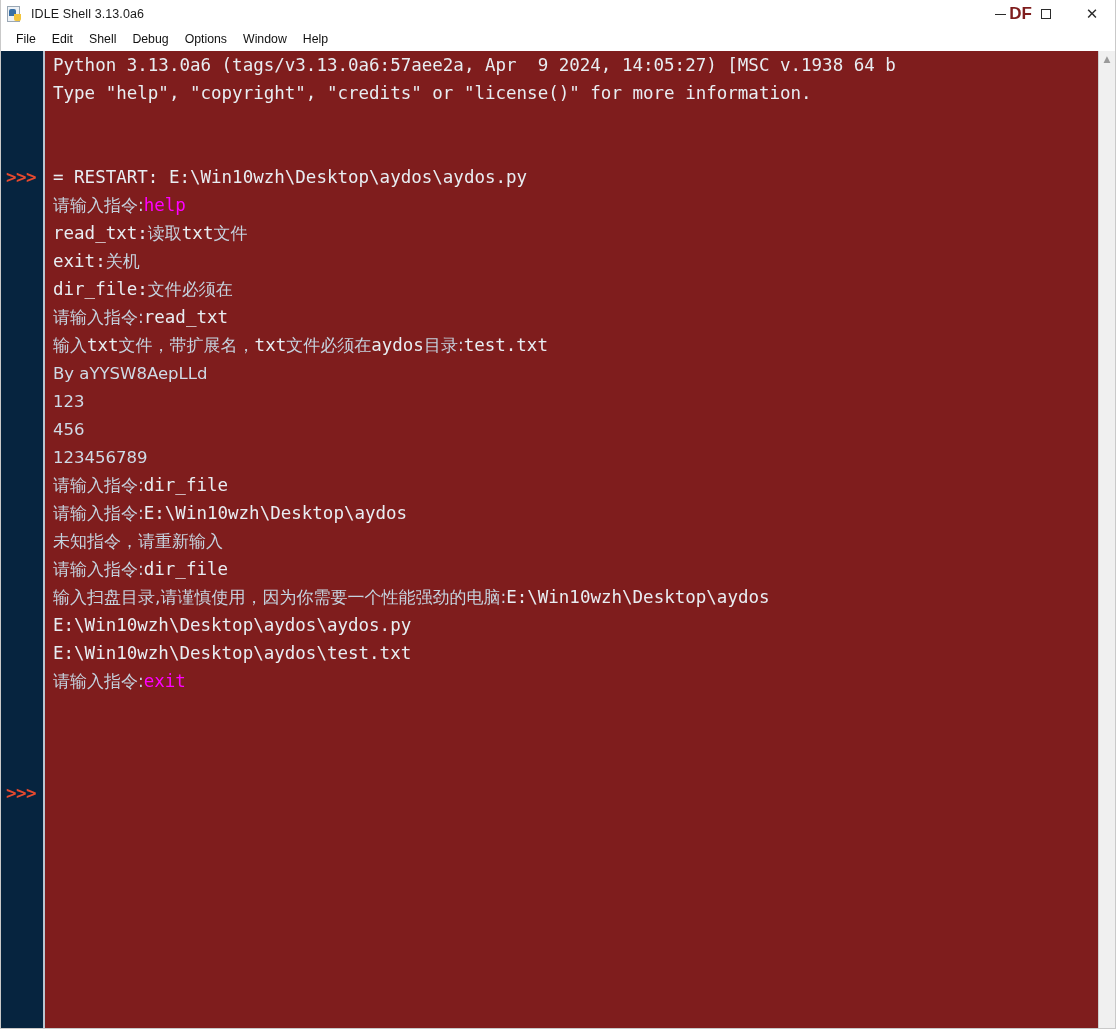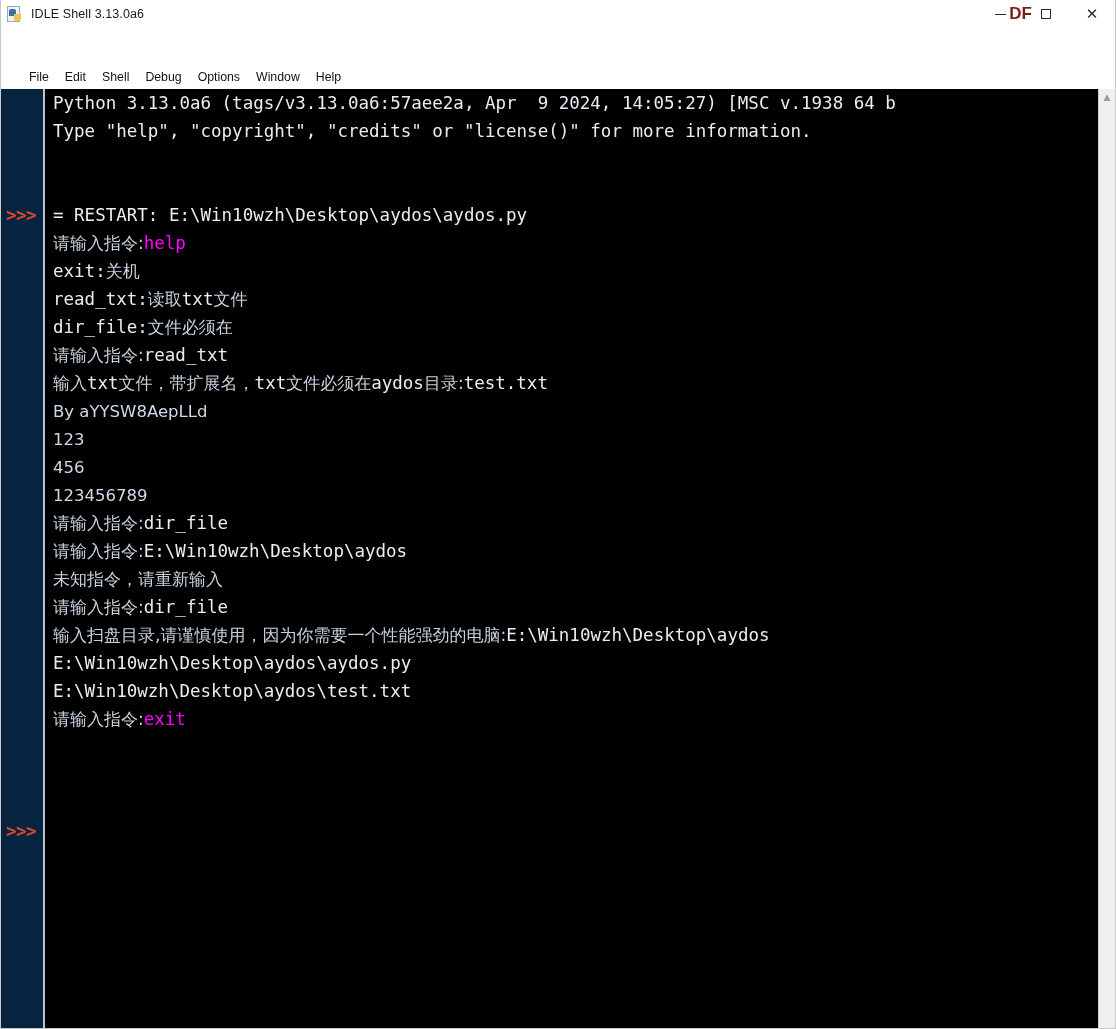--- a/index.html
+++ b/index.html
@@ -119,23 +119,22 @@
     letter-spacing: 0px;
     font-family: "Liberation Sans", sans-serif;
   }
 
   
   .menubar {
     height: 23px;
     background: #ffffff;
     display: flex;
     align-items: center;
-    padding-left: 20px;
-    box-sizing: border-box;
-    margin-top: 38px;
+    padding-left: 7px;
+    box-sizing: border-box;
   }
   .menu-item {
     font-size: 12.3px;
     color: #111111;
     padding: 1px 8px 2px 8px;
     white-space: nowrap;
   }
 
   
   .shell-wrap {
@@ -165,21 +164,21 @@
     font-family: "DejaVu Sans Mono", monospace;
     font-size: 17.5px;
     font-weight: bold;
     letter-spacing: -0.5px;
     line-height: 28px;
   }
 
   .console {
     flex: 1 1 auto;
     position: relative;
-    background: #000000;
+    background: #7f1d1d;
     overflow: hidden;
     padding-left: 8px;
     box-sizing: border-box;
   }
   .line {
     height: 28px;
     line-height: 28px;
     white-space: pre;
     font-family: "DejaVu Sans Mono", monospace;
     font-size: 17.5px;
@@ -260,22 +259,22 @@
         </div>
       <div class="gutter-sep"></div>
     </div>
     <div class="console" id="console">
         <div class="line"><span class="mono">Python 3.13.0a6 (tags/v3.13.0a6:57aee2a, Apr  9 2024, 14:05:27) [MSC v.1938 64 b</span></div>
         <div class="line"><span class="mono">Type "help", "copyright", "credits" or "license()" for more information.</span></div>
         <div class="line">&nbsp;</div>
         <div class="line">&nbsp;</div>
         <div class="line"><span class="mono">= RESTART: E:\Win10wzh\Desktop\aydos\aydos.py</span></div>
         <div class="line"><span class="cn">请输入指令:</span><span class="magenta">help</span></div>
+        <div class="line"><span class="mono">read_txt:</span><span class="cn">读取</span><span class="mono">txt</span><span class="cn">文件</span></div>
         <div class="line"><span class="mono">exit:</span><span class="cn">关机</span></div>
-        <div class="line"><span class="mono">read_txt:</span><span class="cn">读取</span><span class="mono">txt</span><span class="cn">文件</span></div>
         <div class="line"><span class="mono">dir_file:</span><span class="cn">文件必须在</span></div>
         <div class="line"><span class="cn">请输入指令:</span><span class="mono">read_txt</span></div>
         <div class="line"><span class="cn">输入</span><span class="mono">txt</span><span class="cn">文件，带扩展名，</span><span class="mono">txt</span><span class="cn">文件必须在</span><span class="mono">aydos</span><span class="cn">目录:</span><span class="mono">test.txt</span></div>
         <div class="line"><span class="sans">By aYYSW8AepLLd</span></div>
         <div class="line"><span class="sans">123</span></div>
         <div class="line"><span class="sans">456</span></div>
         <div class="line"><span class="sans">123456789</span></div>
         <div class="line"><span class="cn">请输入指令:</span><span class="mono">dir_file</span></div>
         <div class="line"><span class="cn">请输入指令:</span><span class="mono">E:\Win10wzh\Desktop\aydos</span></div>
         <div class="line"><span class="cn">未知指令，请重新输入</span></div>

